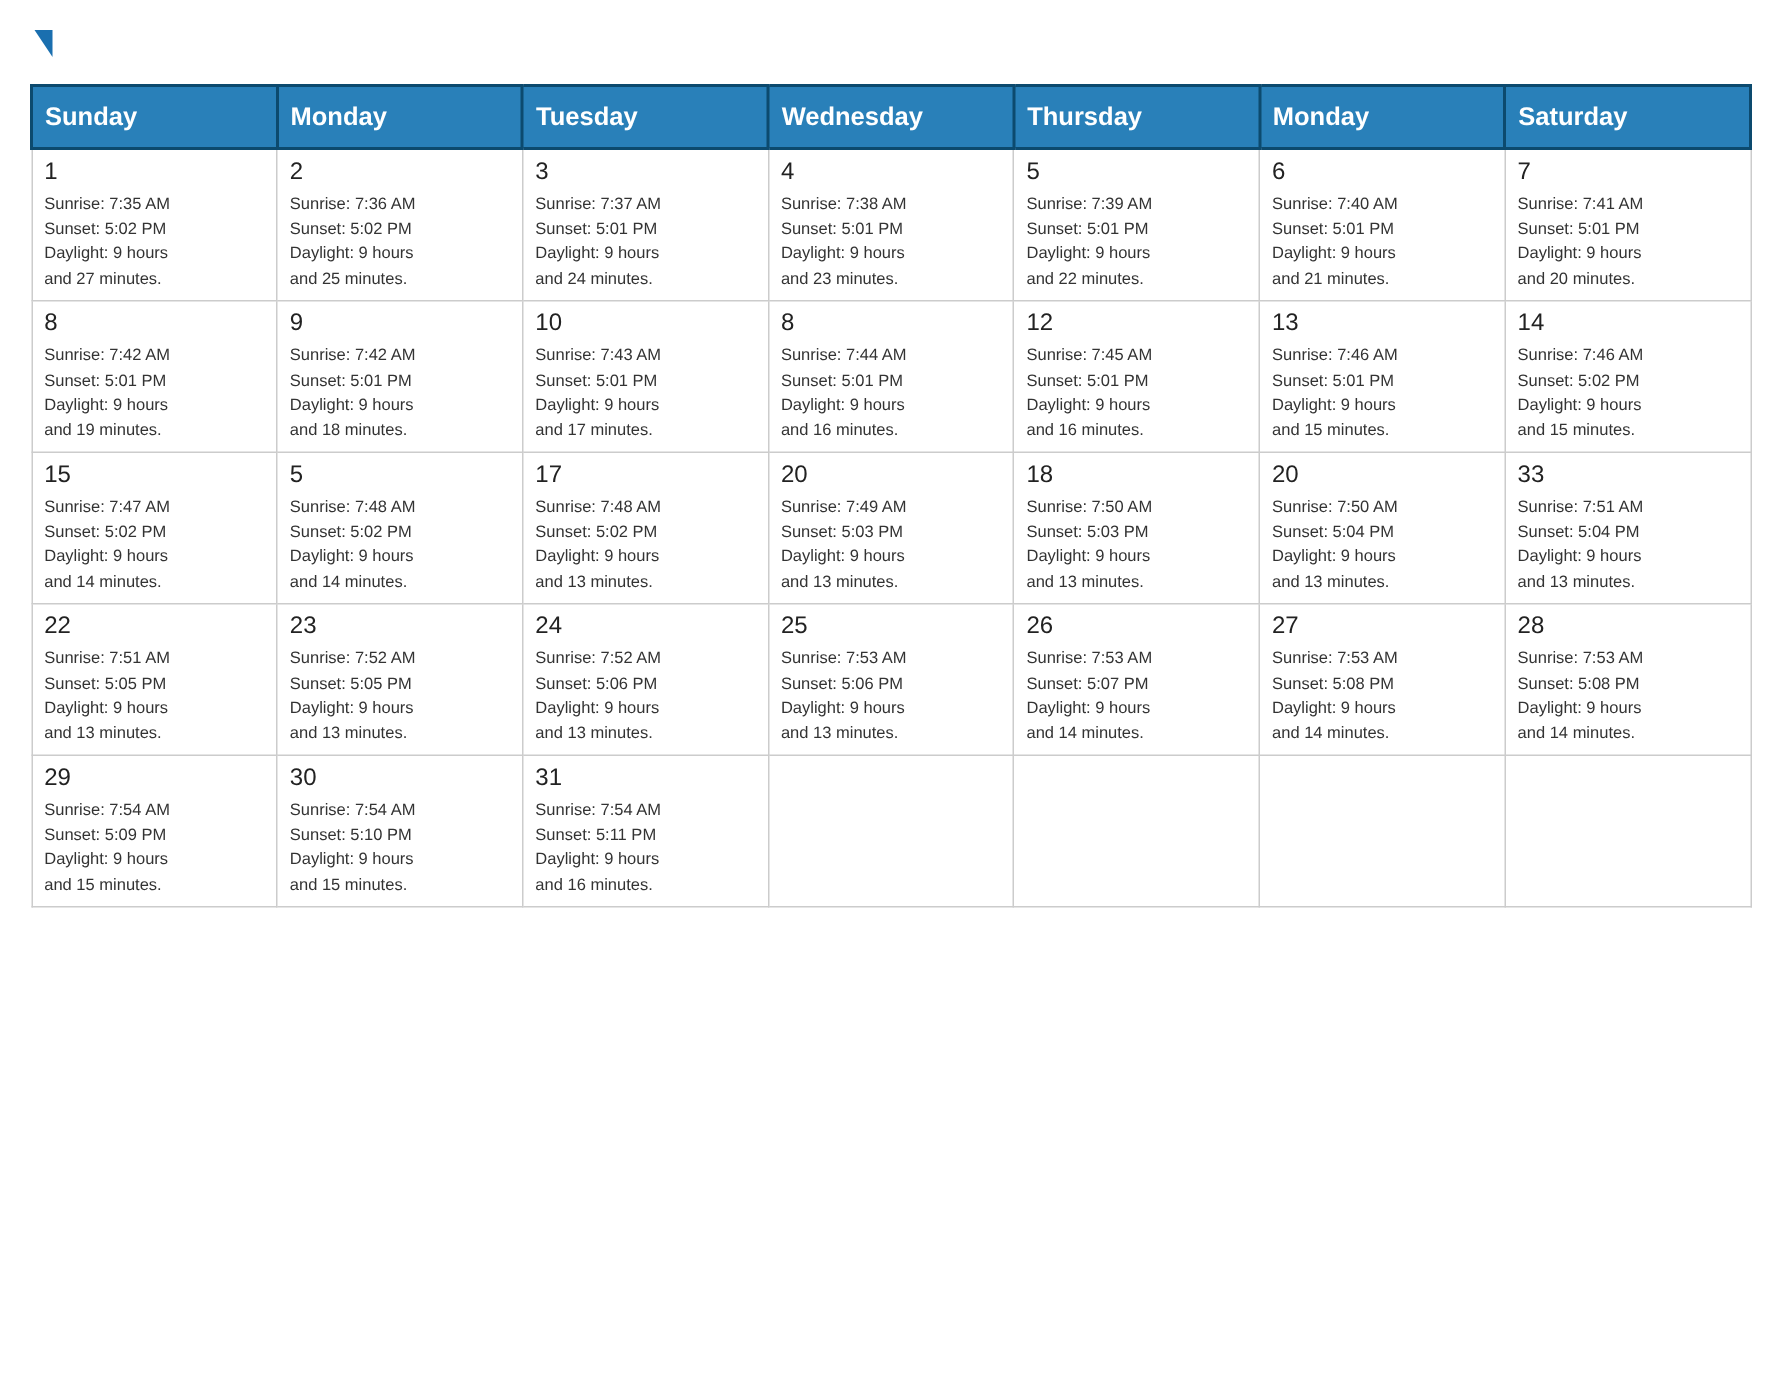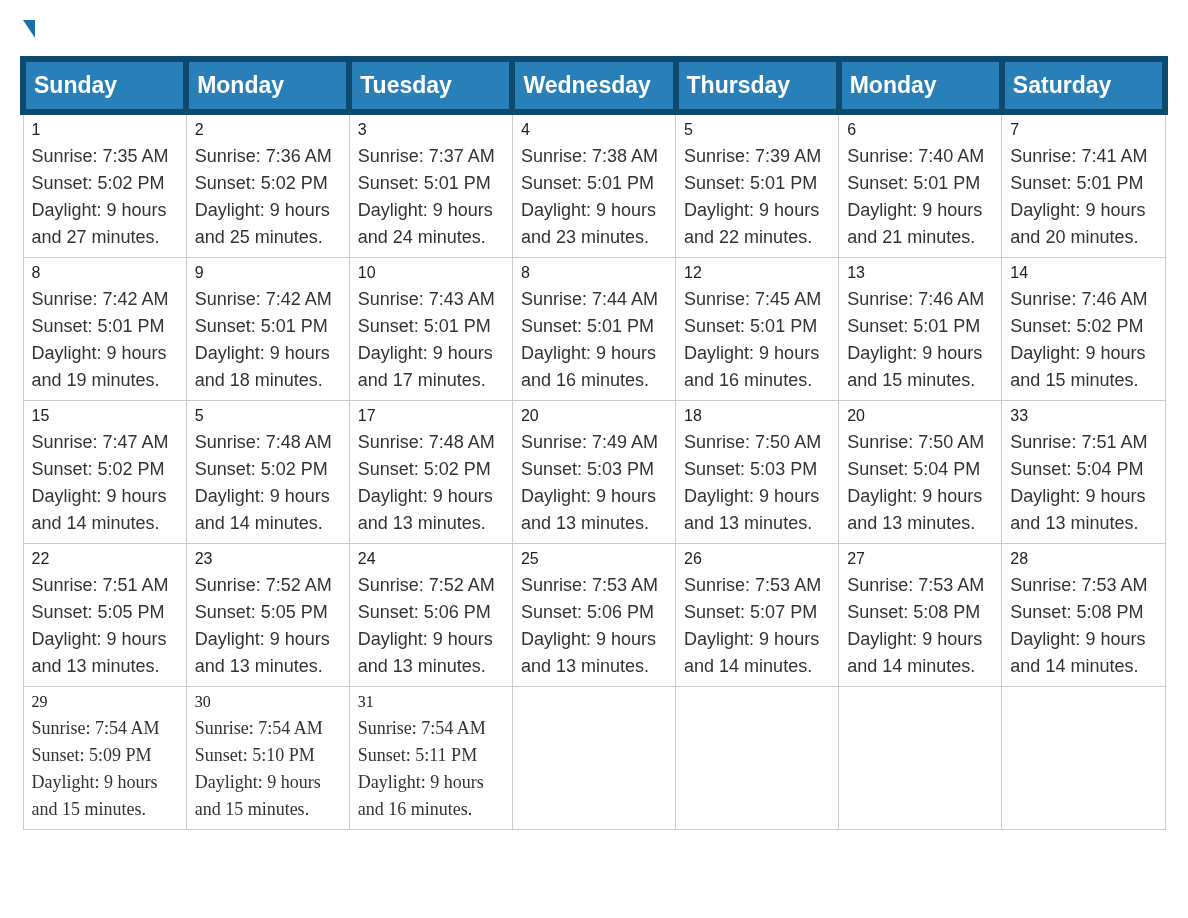--- a/index.html
+++ b/index.html
@@ -32,50 +32,49 @@
     }
     .calendar {
       width: 100%;
       border-collapse: collapse;
       border: 1px solid #ccc;
     }
     .calendar th {
       background-color: #2980b9;
       color: white;
       padding: 10px 8px;
-      font-size: 23px;
+      font-size: 17px;
       font-weight: bold;
       text-align: left;
-      border: 6px solid #0c4a6e;
+      border: 2px solid #0c4a6e;
     }
     .calendar td {
       vertical-align: top;
       padding: 6px 8px;
       border: 1px solid #ccc;
       width: 14.28%;
       min-height: 100px;
       font-size: 13px;
       color: #333;
       background: #fff;
     }
     .calendar td .day-num {
       font-size: 16px;
       font-weight: normal;
       color: #222;
       margin-bottom: 4px;
       display: block;
     }
     .calendar td .day-info {
-      font-size: 18px;
+      font-size: 11px;
       color: #333;
       line-height: 1.5;
     }
     .calendar tr:last-child td {
       min-height: 90px;
-      font-family: Liberation Serif, serif;
     }
     .empty-cell {
       background: #f9f9f9;
     }
     .logo-block {
       display: flex;
       flex-direction: column;
     }
     .logo-top-row {
       display: flex;

